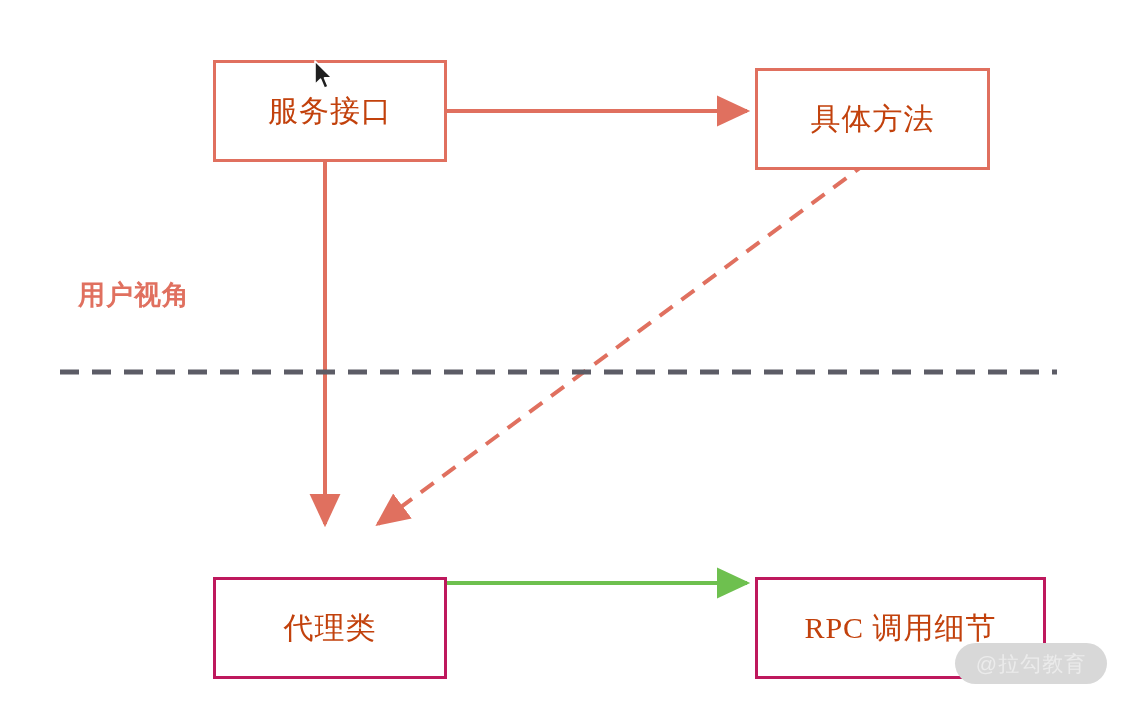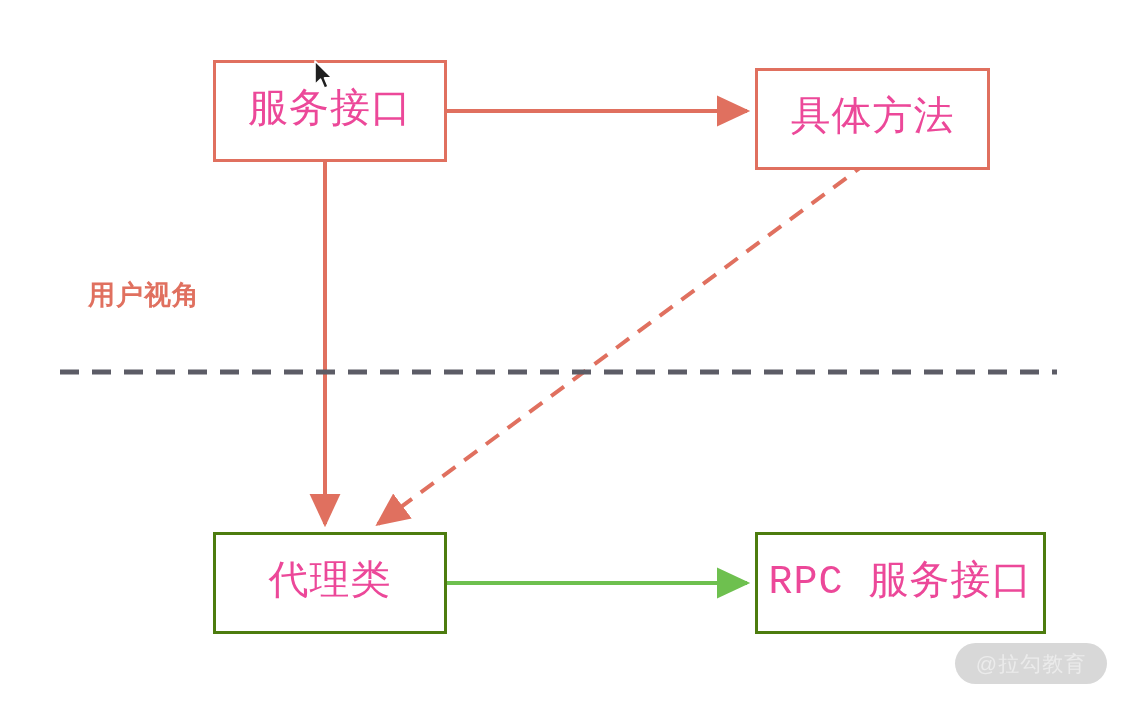--- a/index.html
+++ b/index.html
@@ -26,41 +26,42 @@
   }
   .node-box {
     position: absolute;
     box-sizing: border-box;
     background: #ffffff;
     display: flex;
     align-items: center;
     justify-content: center;
   }
   .node-label {
-    font-size: 40px;
-    color: #ec4899;
+    font-size: 30px;
+    color: #c2410c;
     letter-spacing: 1px;
     line-height: 1;
     white-space: nowrap;
-    font-family: Liberation Mono, monospace;
+    font-family: Liberation Serif, serif;
   }
   .node-red {
     border: 3px solid #e0705f;
   }
   .node-green {
-    border: 3px solid #4d7c0f;
+    border: 3px solid #be185d;
+    margin-top: 45px;
   }
   #node-service-interface { left: 213px; top: 60px; width: 234px; height: 102px; }
   #node-concrete-method  { left: 755px; top: 68px; width: 235px; height: 102px; }
   #node-proxy-class      { left: 213px; top: 532px; width: 234px; height: 102px; }
   #node-rpc-detail       { left: 755px; top: 532px; width: 291px; height: 102px; }
 
   .region-label {
     position: absolute;
-    left: 88px;
+    left: 78px;
     top: 277px;
     font-size: 27px;
     font-weight: bold;
     color: #e0705f;
     letter-spacing: 1px;
     white-space: nowrap;
   }
 
   .watermark {
     position: absolute;
@@ -125,21 +126,21 @@
 
   <div class="node-box node-red" id="node-concrete-method">
     <span class="node-label">具体方法</span>
   </div>
 
   <div class="node-box node-green" id="node-proxy-class">
     <span class="node-label">代理类</span>
   </div>
 
   <div class="node-box node-green" id="node-rpc-detail">
-    <span class="node-label">RPC 服务接口</span>
+    <span class="node-label">RPC 调用细节</span>
   </div>
 
   <div class="region-label">用户视角</div>
 
   <div class="watermark">
     <span class="watermark-text">@拉勾教育</span>
   </div>
 
   <svg class="cursor" viewBox="0 0 22 32">
     <path d="M2,1 L2,24.5 L7.6,19.2 L11.4,28.2 L15.2,26.6 L11.5,17.9 L18.6,17.5 Z" fill="#1f1f1f" stroke="#ffffff" stroke-width="1.6" stroke-linejoin="round"></path>

